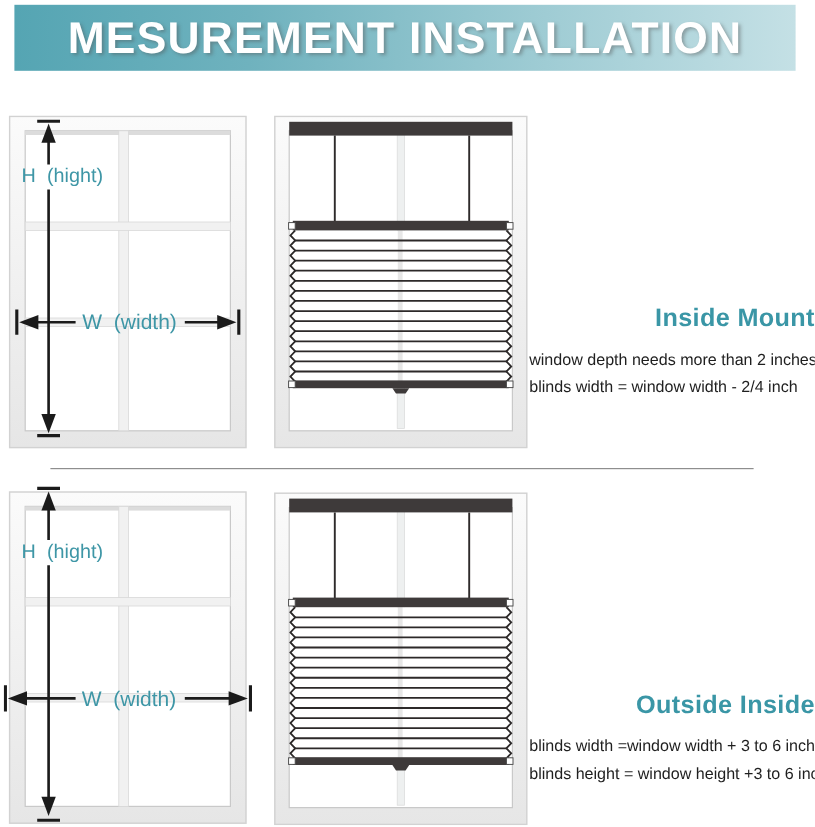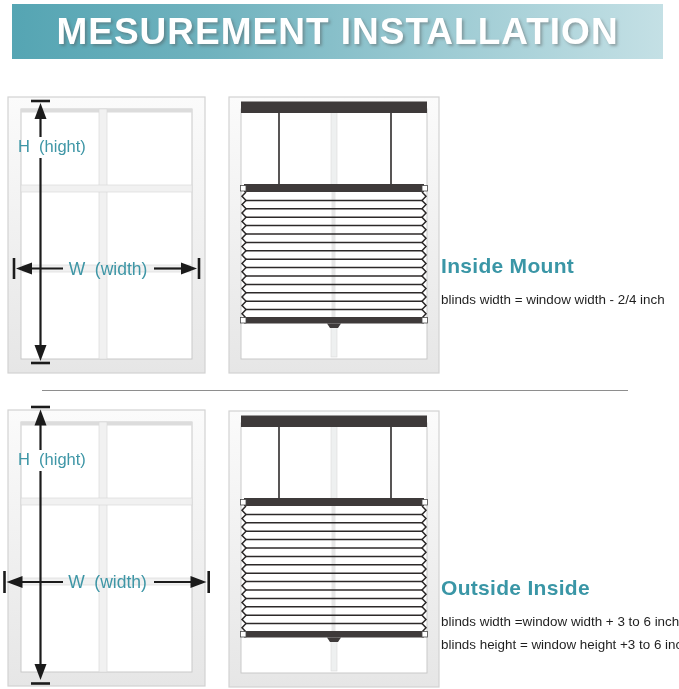--- a/index.html
+++ b/index.html
@@ -21,21 +21,21 @@
   #inside-measure-svg{left:7px;top:96px;}
   #inside-blind-svg{left:228px;top:96px;}
   #outside-measure-svg{left:3px;top:405px;}
   #outside-blind-svg{left:228px;top:410px;}
   .divider{
     position:absolute;left:42px;top:390px;width:586px;height:0;
     border-top:1.5px solid #8e8e8e;
   }
   .info{position:absolute;left:441px;width:238px;}
   .info-heading{
-    margin:0 0 10px 0;text-align:left;font-size:21px;font-weight:bold;
+    margin:0 0 10px 0;text-align:right;font-size:21px;font-weight:bold;
     color:#3a96a6;letter-spacing:.3px;
   }
   .info-line{
     font-size:13.4px;color:#1f1f1f;line-height:23px;white-space:nowrap;
   }
   #inside-info{top:254px;}
   #outside-info{top:576px;}
   svg text{font-family:"Liberation Sans",sans-serif;}
 </style>
 </head>
@@ -120,20 +120,21 @@
     <rect x="194" y="89.5" width="5.5" height="5.5" fill="#ffffff" stroke="#4a4a4a" stroke-width="0.8"></rect>
     <rect x="16" y="221" width="180" height="6.5" fill="#3e3a3a"></rect>
     <rect x="12.5" y="221.5" width="5.5" height="5.5" fill="#ffffff" stroke="#4a4a4a" stroke-width="0.8"></rect>
     <rect x="194" y="221.5" width="5.5" height="5.5" fill="#ffffff" stroke="#4a4a4a" stroke-width="0.8"></rect>
     <path d="M99 227.5 h14 l-3 4.5 h-8 z" fill="#3e3a3a"></path>
   </g>
 </svg>
 
 <div id="inside-info" class="info">
   <h2 class="info-heading">Inside Mount</h2>
+  <div class="info-line">window depth needs more than 2 inches</div>
   <div class="info-line">blinds width = window width - 2/4 inch</div>
 </div>
 
 <div class="divider"></div>
 
 <svg id="outside-measure-svg" class="fig" width="210" height="292" viewBox="0 0 210 292">
   <g>
     <rect x="5" y="5" width="197" height="276" fill="url(#frameGrad)" stroke="#d2d2d2" stroke-width="1.2"></rect>
     <rect x="18" y="17" width="171" height="250" fill="#ffffff" stroke="#c9c9c9" stroke-width="1"></rect>
     <rect x="18" y="17" width="171" height="3.5" fill="#dcdcdc"></rect>

